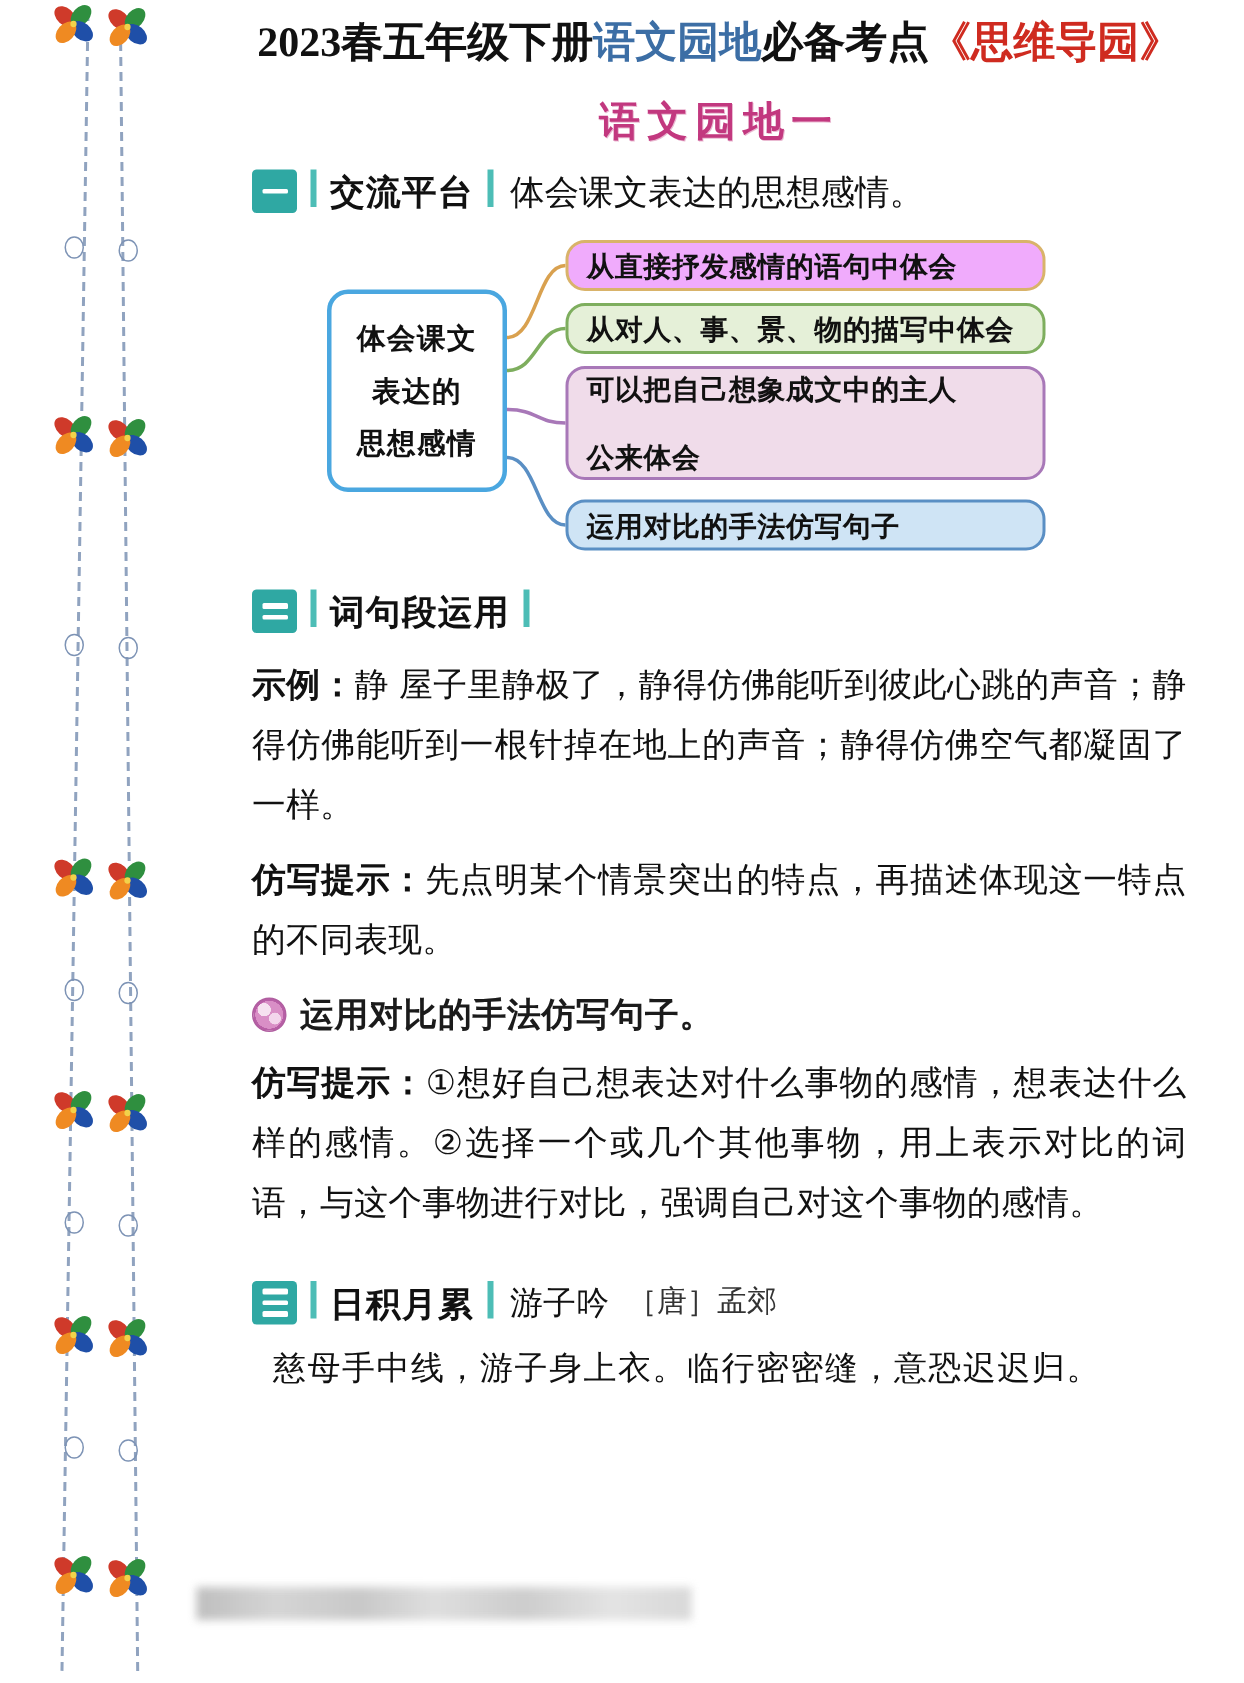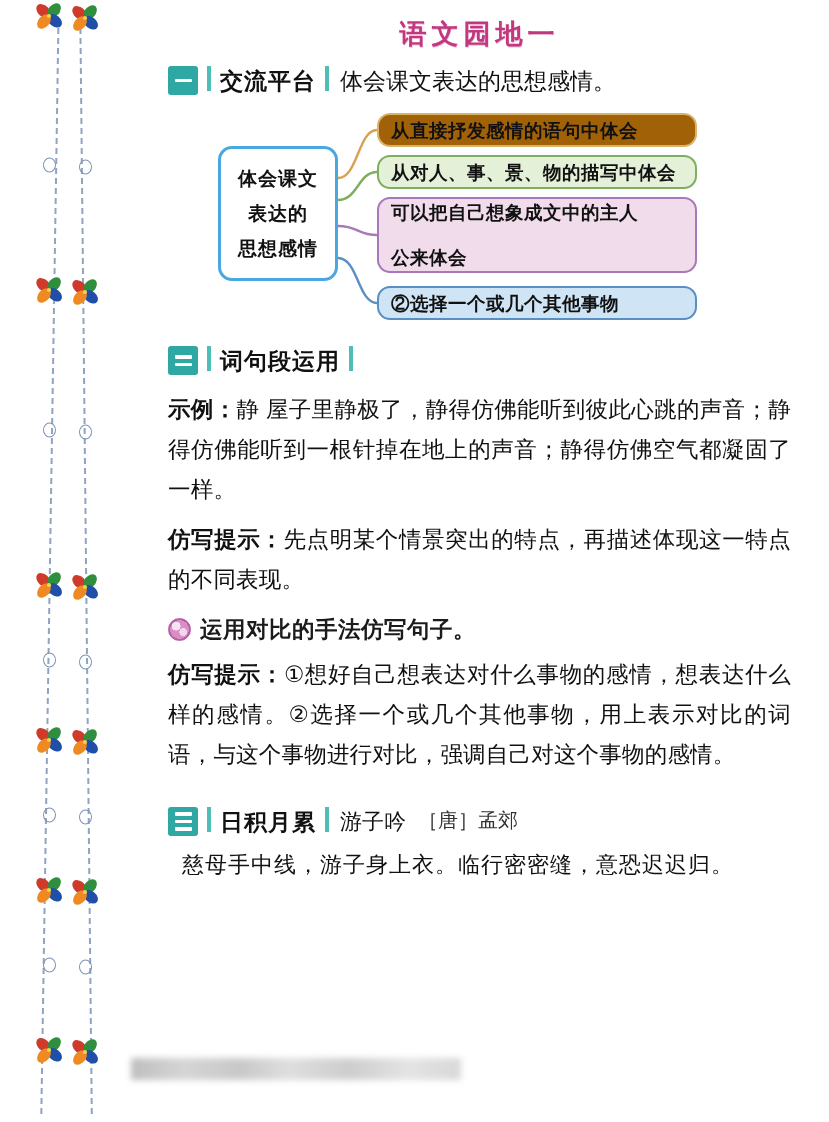--- a/index.html
+++ b/index.html
@@ -173,21 +173,21 @@
   }
   .mm-branch {
     padding: 0 12px;
     border-radius: 13px;
     font-size: 18.5px;
     letter-spacing: 0.5px;
     color: #111;
     white-space: nowrap;
   }
   #mm-b1 { left: 247px; top: 5px;  width: 320px; height: 34px;
-           background: #a16207; border: 2.2px solid #d9b36a; }
+           background: #f0abfc; border: 2.2px solid #d9b36a; }
   #mm-b2 { left: 247px; top: 47px; width: 320px; height: 34px;
            background: #e5f0d8; border: 2.2px solid #7eae5e; }
   #mm-b3 { left: 247px; top: 89px; width: 320px; height: 76px;
            background: #f0dcea; border: 2.2px solid #a878b8;
            flex-direction: column; align-items: flex-start;
            justify-content: center; gap: 20px; white-space: normal; }
   #mm-b4 { left: 247px; top: 178px; width: 320px; height: 34px;
            background: #cfe4f5; border: 2.2px solid #5a8fc4; }
 
   
@@ -345,20 +345,23 @@
       <div class="bead" style="top: 167px;"></div>
       <div class="bead" style="top: 432px;"></div>
       <div class="bead" style="top: 662px;"></div>
       <div class="bead" style="top: 817px;"></div>
       <div class="bead" style="top: 967px;"></div>
     </div>
 </div>
 
 <div id="page">
 
+  <div id="headline">
+    <span>2023春五年级下册</span><span class="seg-blue">语文园地</span><span>必备考点</span><span class="seg-red">《思维导园》</span>
+  </div>
 
   <div id="subtitle">语文园地一</div>
 
   <div class="section-head" style="margin-top:14px;">
     <span class="num-chip">
         <i></i>
       </span>
     <span class="vbar"></span>
     <span class="sec-title">交流平台</span>
     <span class="vbar"></span>
@@ -381,21 +384,21 @@
 
     <div id="mm-b1" class="mm-node mm-branch">从直接抒发感情的语句中体会</div>
 
     <div id="mm-b2" class="mm-node mm-branch">从对人、事、景、物的描写中体会</div>
 
     <div id="mm-b3" class="mm-node mm-branch">
       <span>可以把自己想象成文中的主人</span>
       <span>公来体会</span>
     </div>
 
-    <div id="mm-b4" class="mm-node mm-branch">②选择一个或几个其他事物</div>
+    <div id="mm-b4" class="mm-node mm-branch">运用对比的手法仿写句子</div>
   </div>
 
   <div class="section-head" style="margin-top:6px;">
     <span class="num-chip">
         <i></i>
         <i></i>
       </span>
     <span class="vbar"></span>
     <span class="sec-title">词句段运用</span>
     <span class="vbar"></span>

